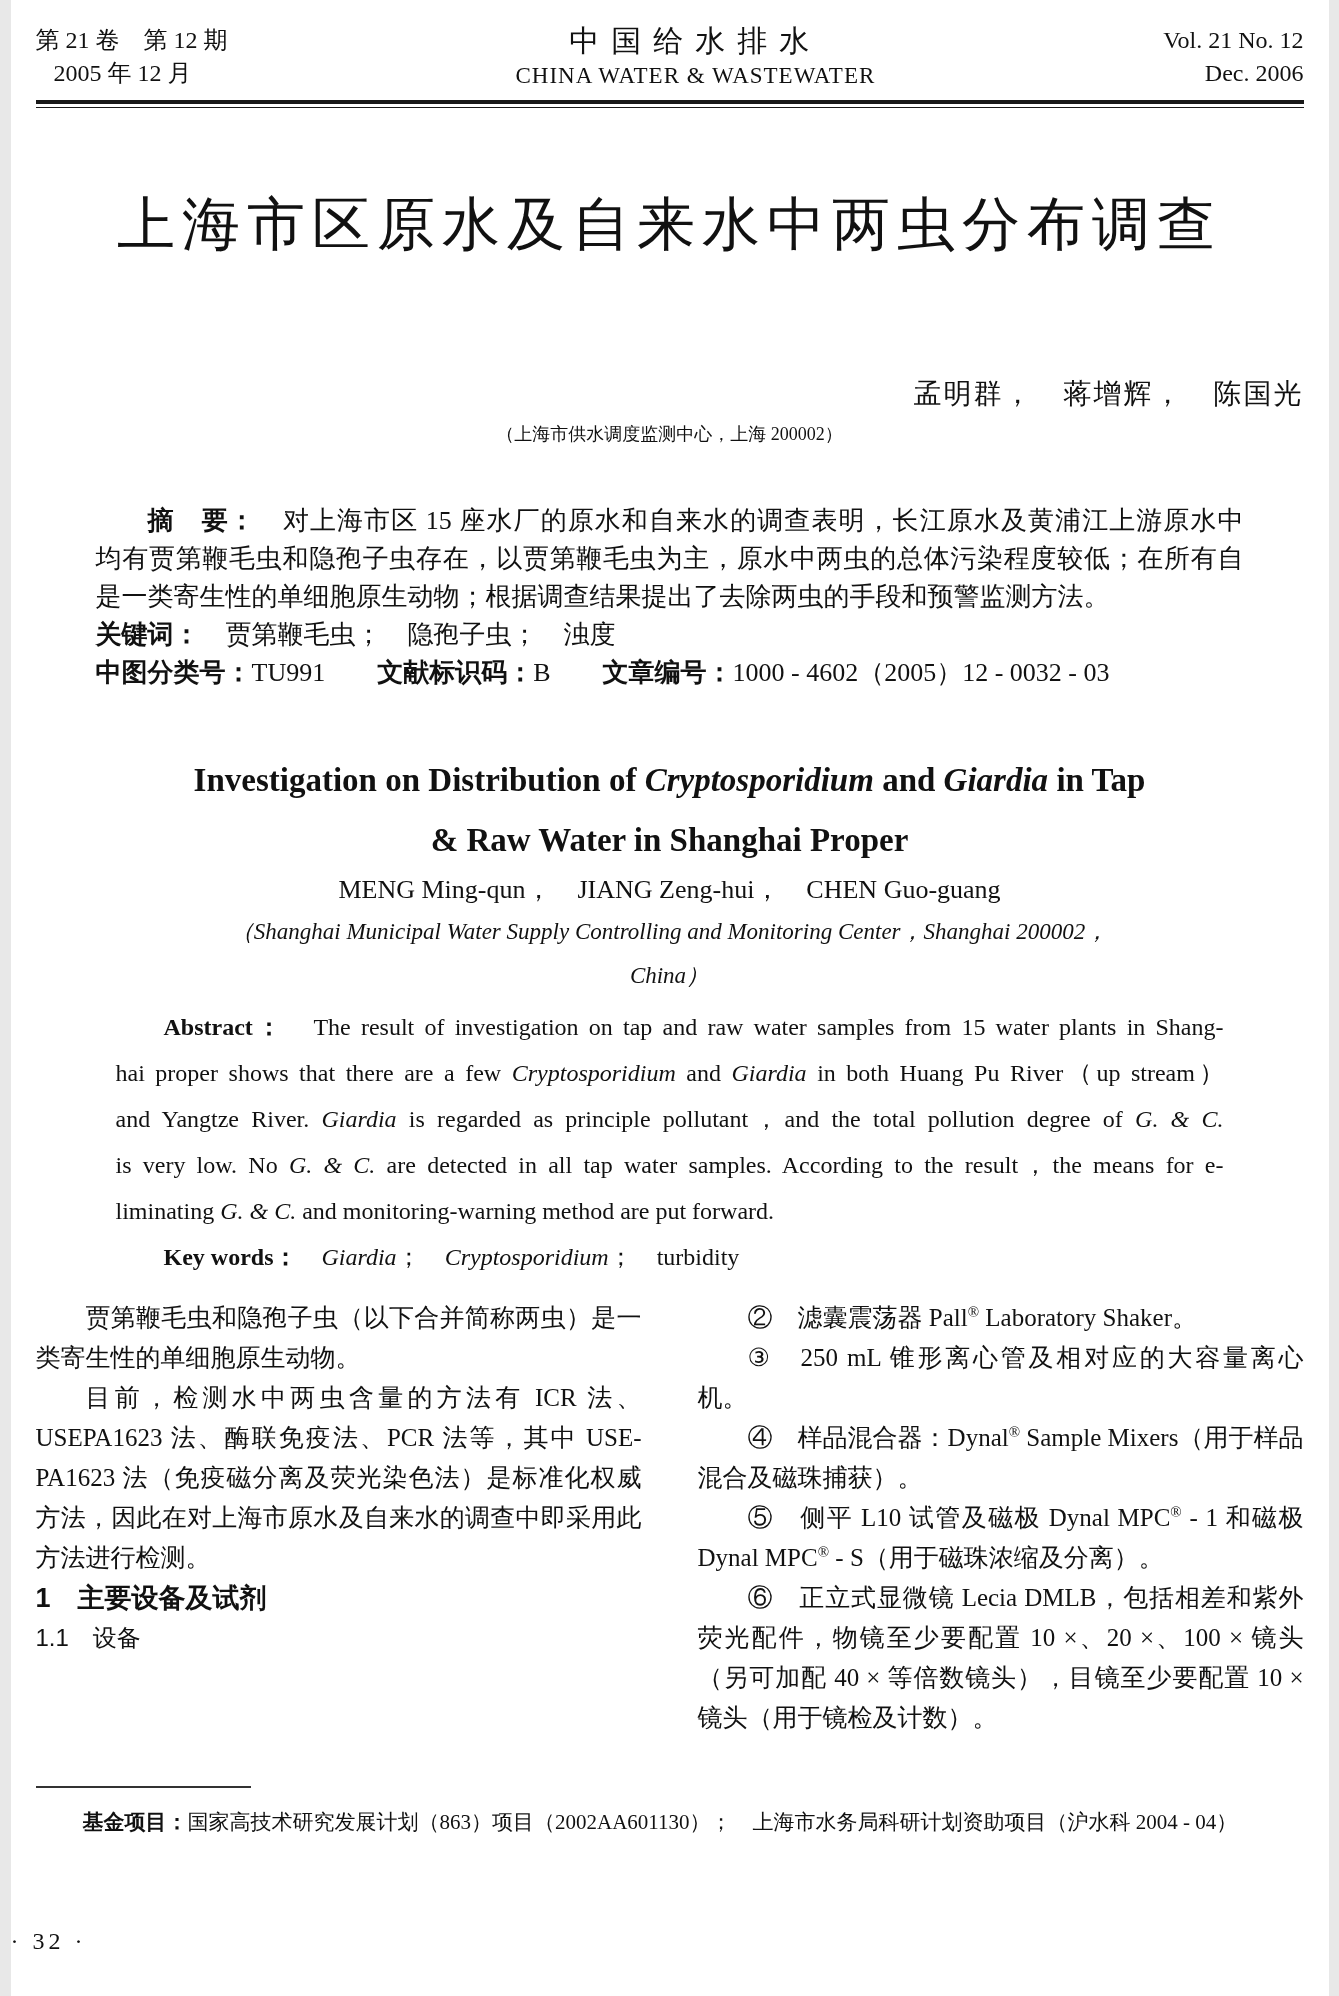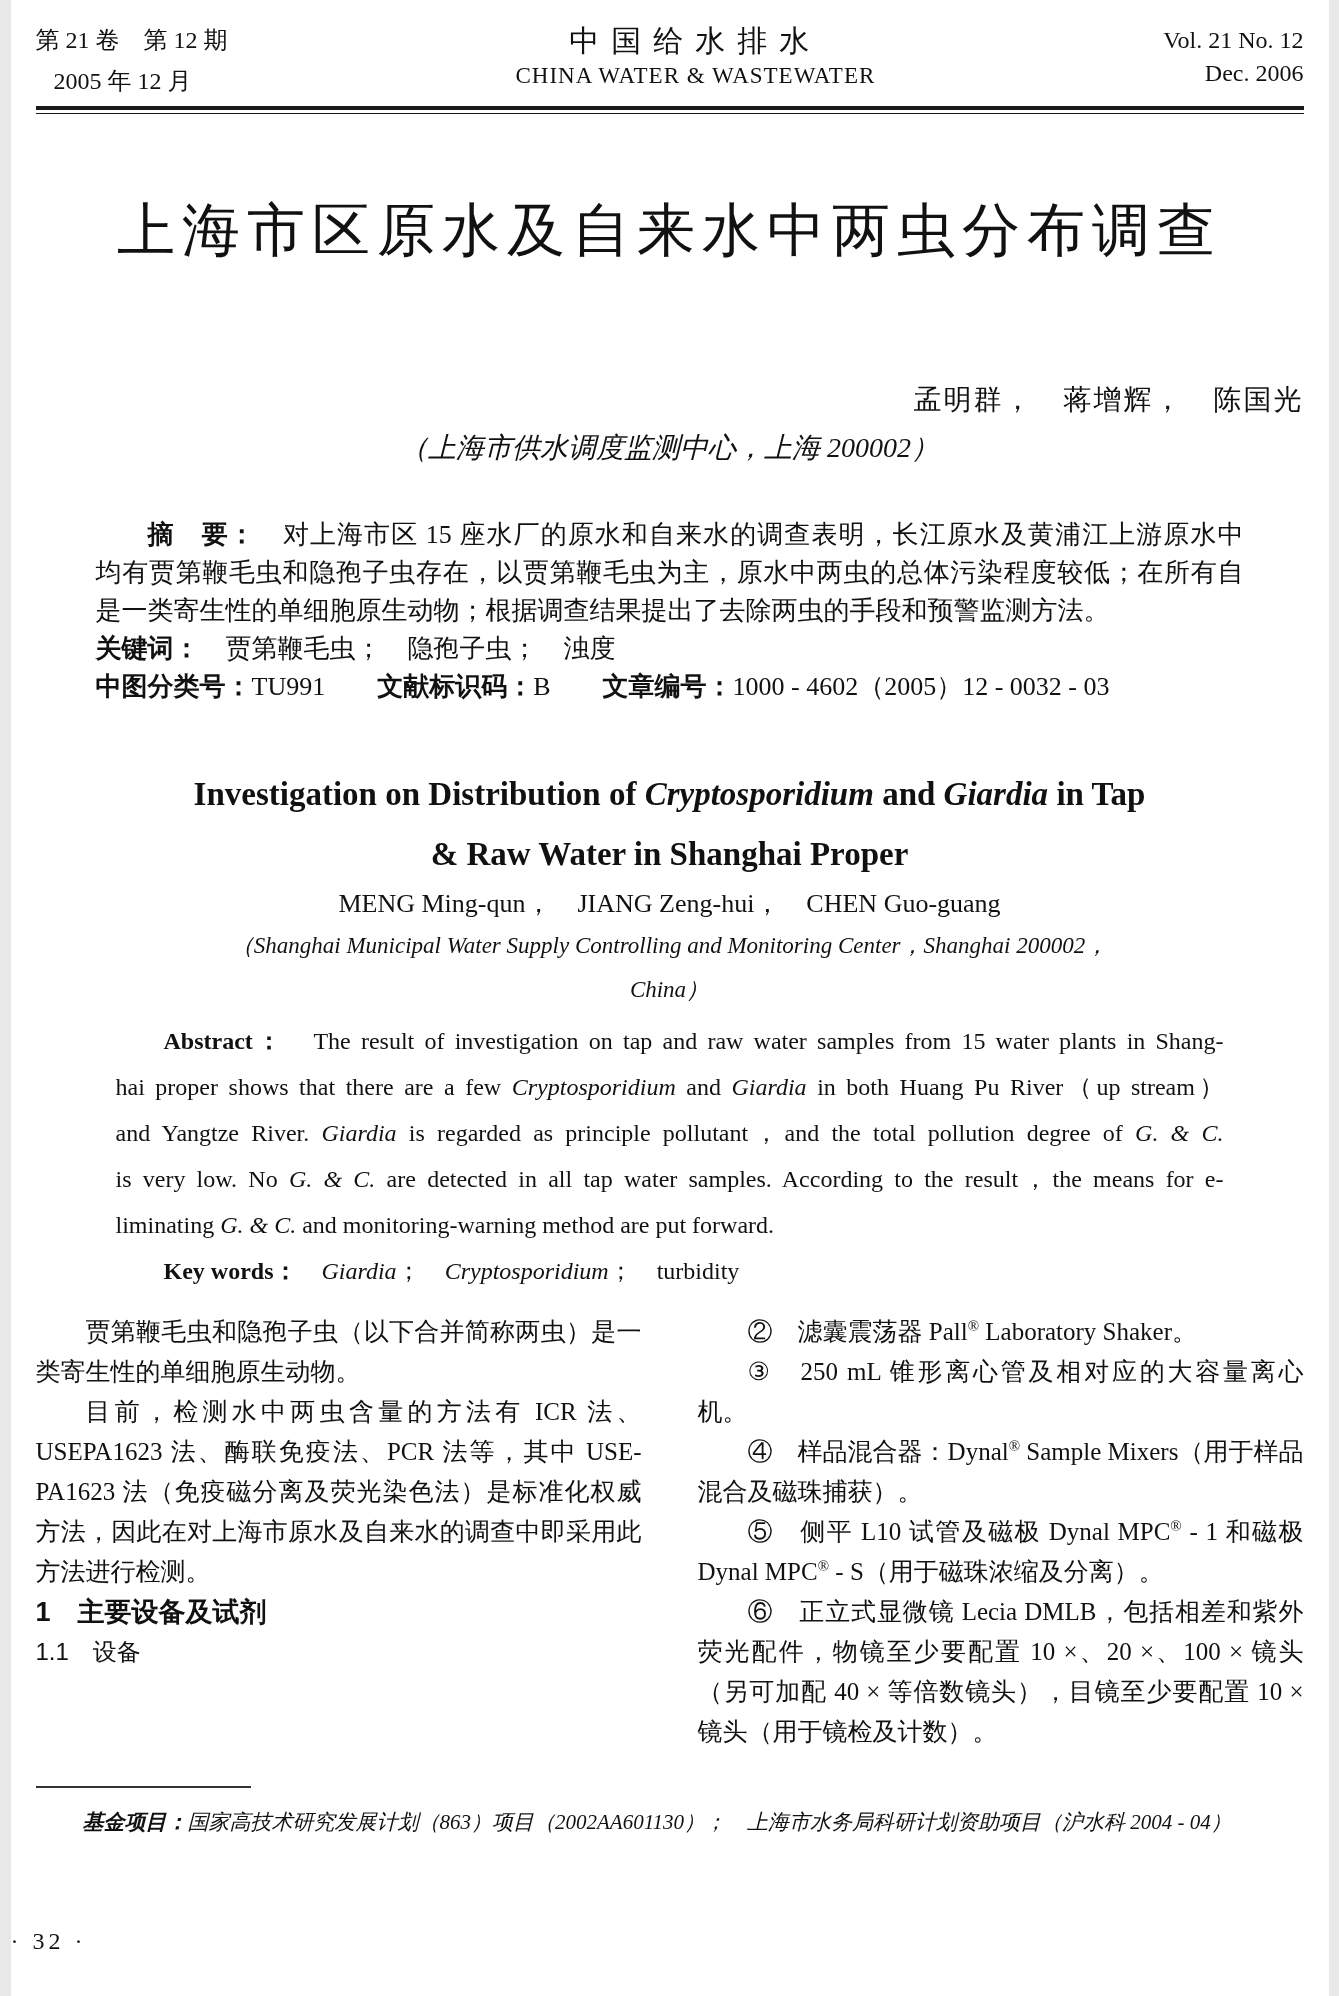--- a/index.html
+++ b/index.html
@@ -4,30 +4,30 @@
 <style>
   html,body{margin:0;padding:0;background:#e8e8e8;}
   .page{
     position:relative; width:1318px; height:1996px; margin:0 auto;
     background:#ffffff; color:#111; box-sizing:border-box; padding:0 25px;
     font-family:"Liberation Serif","DejaVu Serif",serif; overflow:hidden;
   }
   
   .hdr{display:flex; justify-content:space-between; align-items:flex-start; padding-top:24px;}
   .hdr-left,.hdr-right{font-size:24px; line-height:33px; white-space:nowrap;}
-  .hdr-left .l2{padding-left:18px;margin-top:8px;}
+  .hdr-left .l2{padding-left:18px;}
   .hdr-right{text-align:right;}
   .hdr-center{text-align:center;}
   .hdr-cn{font-size:30px; letter-spacing:12px; line-height:34px;}
   .hdr-en{font-size:23px; letter-spacing:1px; line-height:32px; margin-top:2px;}
   .hdr-rule{margin-top:8px; border-top:4px solid #191919; border-bottom:1px solid #191919; height:3px;}
   
   .title-cn{margin:84px 0 0; font-size:58px; font-weight:400; letter-spacing:7px; text-align:center; line-height:66px;}
   .authors-cn{margin-top:118px; font-size:28px; letter-spacing:2px; text-align:right; line-height:36px;}
-  .affil-cn{margin-top:14px; font-size:28px; text-align:center; line-height:32px;font-style:italic;}
+  .affil-cn{margin-top:6px; font-size:18px; text-align:center; line-height:32px;}
   
   .abstract-cn{margin:52px 60px 0; font-size:26px; line-height:38px;}
   .rl .line{min-height:38px;}
   .rl-just .line:not(:last-child){text-align:justify; text-align-last:justify;}
   .indent-first .line:first-child{text-indent:2em;}
   
   .title-en{margin-top:58px; font-size:33px; font-weight:700; text-align:center;}
   .title-en .line{line-height:60px; min-height:60px;}
   .authors-en{font-size:26px; text-align:center; line-height:40px;}
   .affil-en{font-style:italic; font-size:23px; text-align:center;}
@@ -38,21 +38,21 @@
   
   .columns{display:flex; gap:56px; margin-top:18px; font-size:25px;}
   .col{flex:1 1 0; min-width:0;}
   .para{line-height:40px; margin:0;}
   .t-p{text-indent:2em; text-align:justify;}
   .t-h1{font-family:"Liberation Sans","DejaVu Sans",sans-serif; font-weight:700; font-size:27px;}
   .t-h2{font-family:"Liberation Sans","DejaVu Sans",sans-serif; font-weight:400; font-size:24px;}
   
   .fn-rule{position:absolute; left:25px; top:1786px; width:215px; border-top:2px solid #333;}
   .footnote{position:absolute; left:25px; right:25px; top:1802px; font-size:21px; line-height:40px;
-            padding-left:170px; text-indent:-123px;font-style:italic;}
+            padding-left:170px; text-indent:-123px;}
   .page-number{position:absolute; left:0; right:0; top:1928px; font-size:24px; letter-spacing:4px;}
   
   .s-b{font-weight:700;}
   .s-i{font-style:italic;}
   .s-sup{vertical-align:super; font-size:60%; line-height:0;}
 </style>
 </head>
 <body>
 
 <div class="page">

